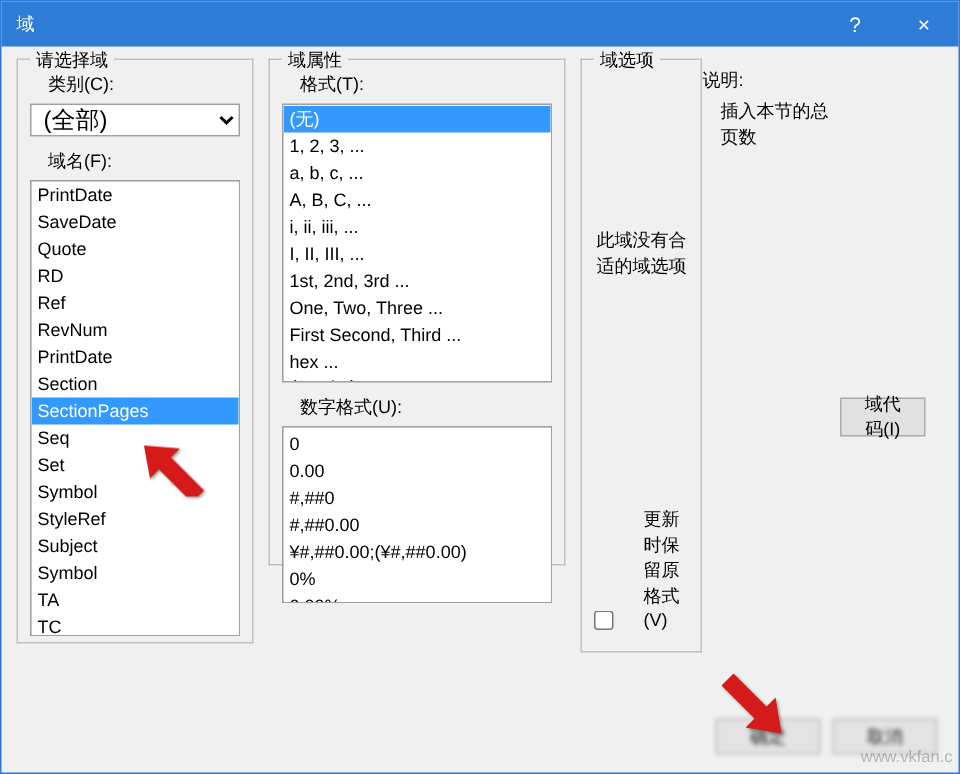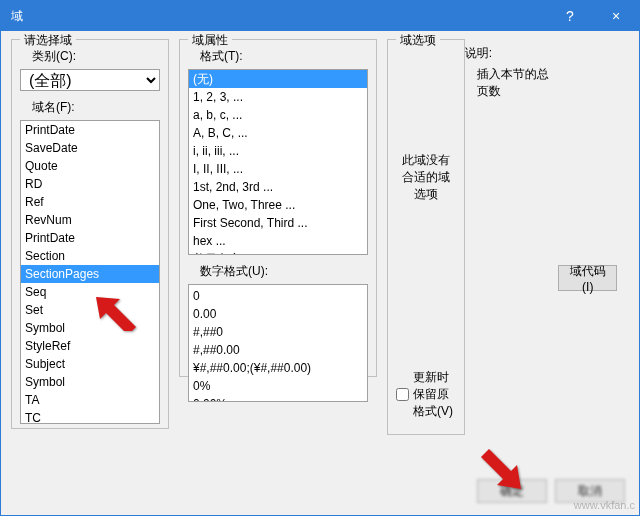--- a/index.html
+++ b/index.html
@@ -23,21 +23,21 @@
   .listbox.lb1 { height: 304px; }
   .listbox.lb2 { height: 186px; }
   .listbox.lb3 { height: 118px; }
   .li { padding: 1px 4px; line-height: 16px; cursor: default; white-space: nowrap; overflow: hidden; }
   .li.sel { background: #3399ff; color: #fff; }
   .desc-row { margin-top: 6px; }
   .bottom-row { display: flex; align-items: center; margin-top: 10px; gap: 12px; }
   .btn { height: 25px; padding: 12px 10px; background: #e1e1e1; border: 1px solid #adadad; font-size: 12px; cursor: default; display: inline-flex; align-items: center; }
   .spacer { flex: 1; }
   .no-options { text-align: center; margin-top: 104px; color: #000; }
-  .checkbox-row { margin-top: auto; display: flex; align-items: center; gap: 4px; padding-bottom: 6px; }
+  .checkbox-row { margin-top: auto; display: flex; align-items: flex-end; gap: 20px; padding-bottom: 6px; }
   .checkbox-row input { width: 13px; height: 13px; }
   .arrow { position: absolute; pointer-events: none; }
   .arrow svg { filter: drop-shadow(1px 1px 1px rgba(0,0,0,0.4)); }
   .watermark { position: absolute; right: 4px; bottom: 4px; color: rgba(0,0,0,0.25); font-size: 11px; }
   .okcancel { position: absolute; right: 14px; bottom: 12px; display: flex; gap: 8px; }
   .okbtn { width: 70px; height: 24px; border: 1px solid #adadad; background: #e1e1e1; font-size: 12px; display:inline-flex; align-items:center; justify-content:center; filter: blur(1.5px); opacity:0.85;}
 </style>
 </head>
 <body>
 

